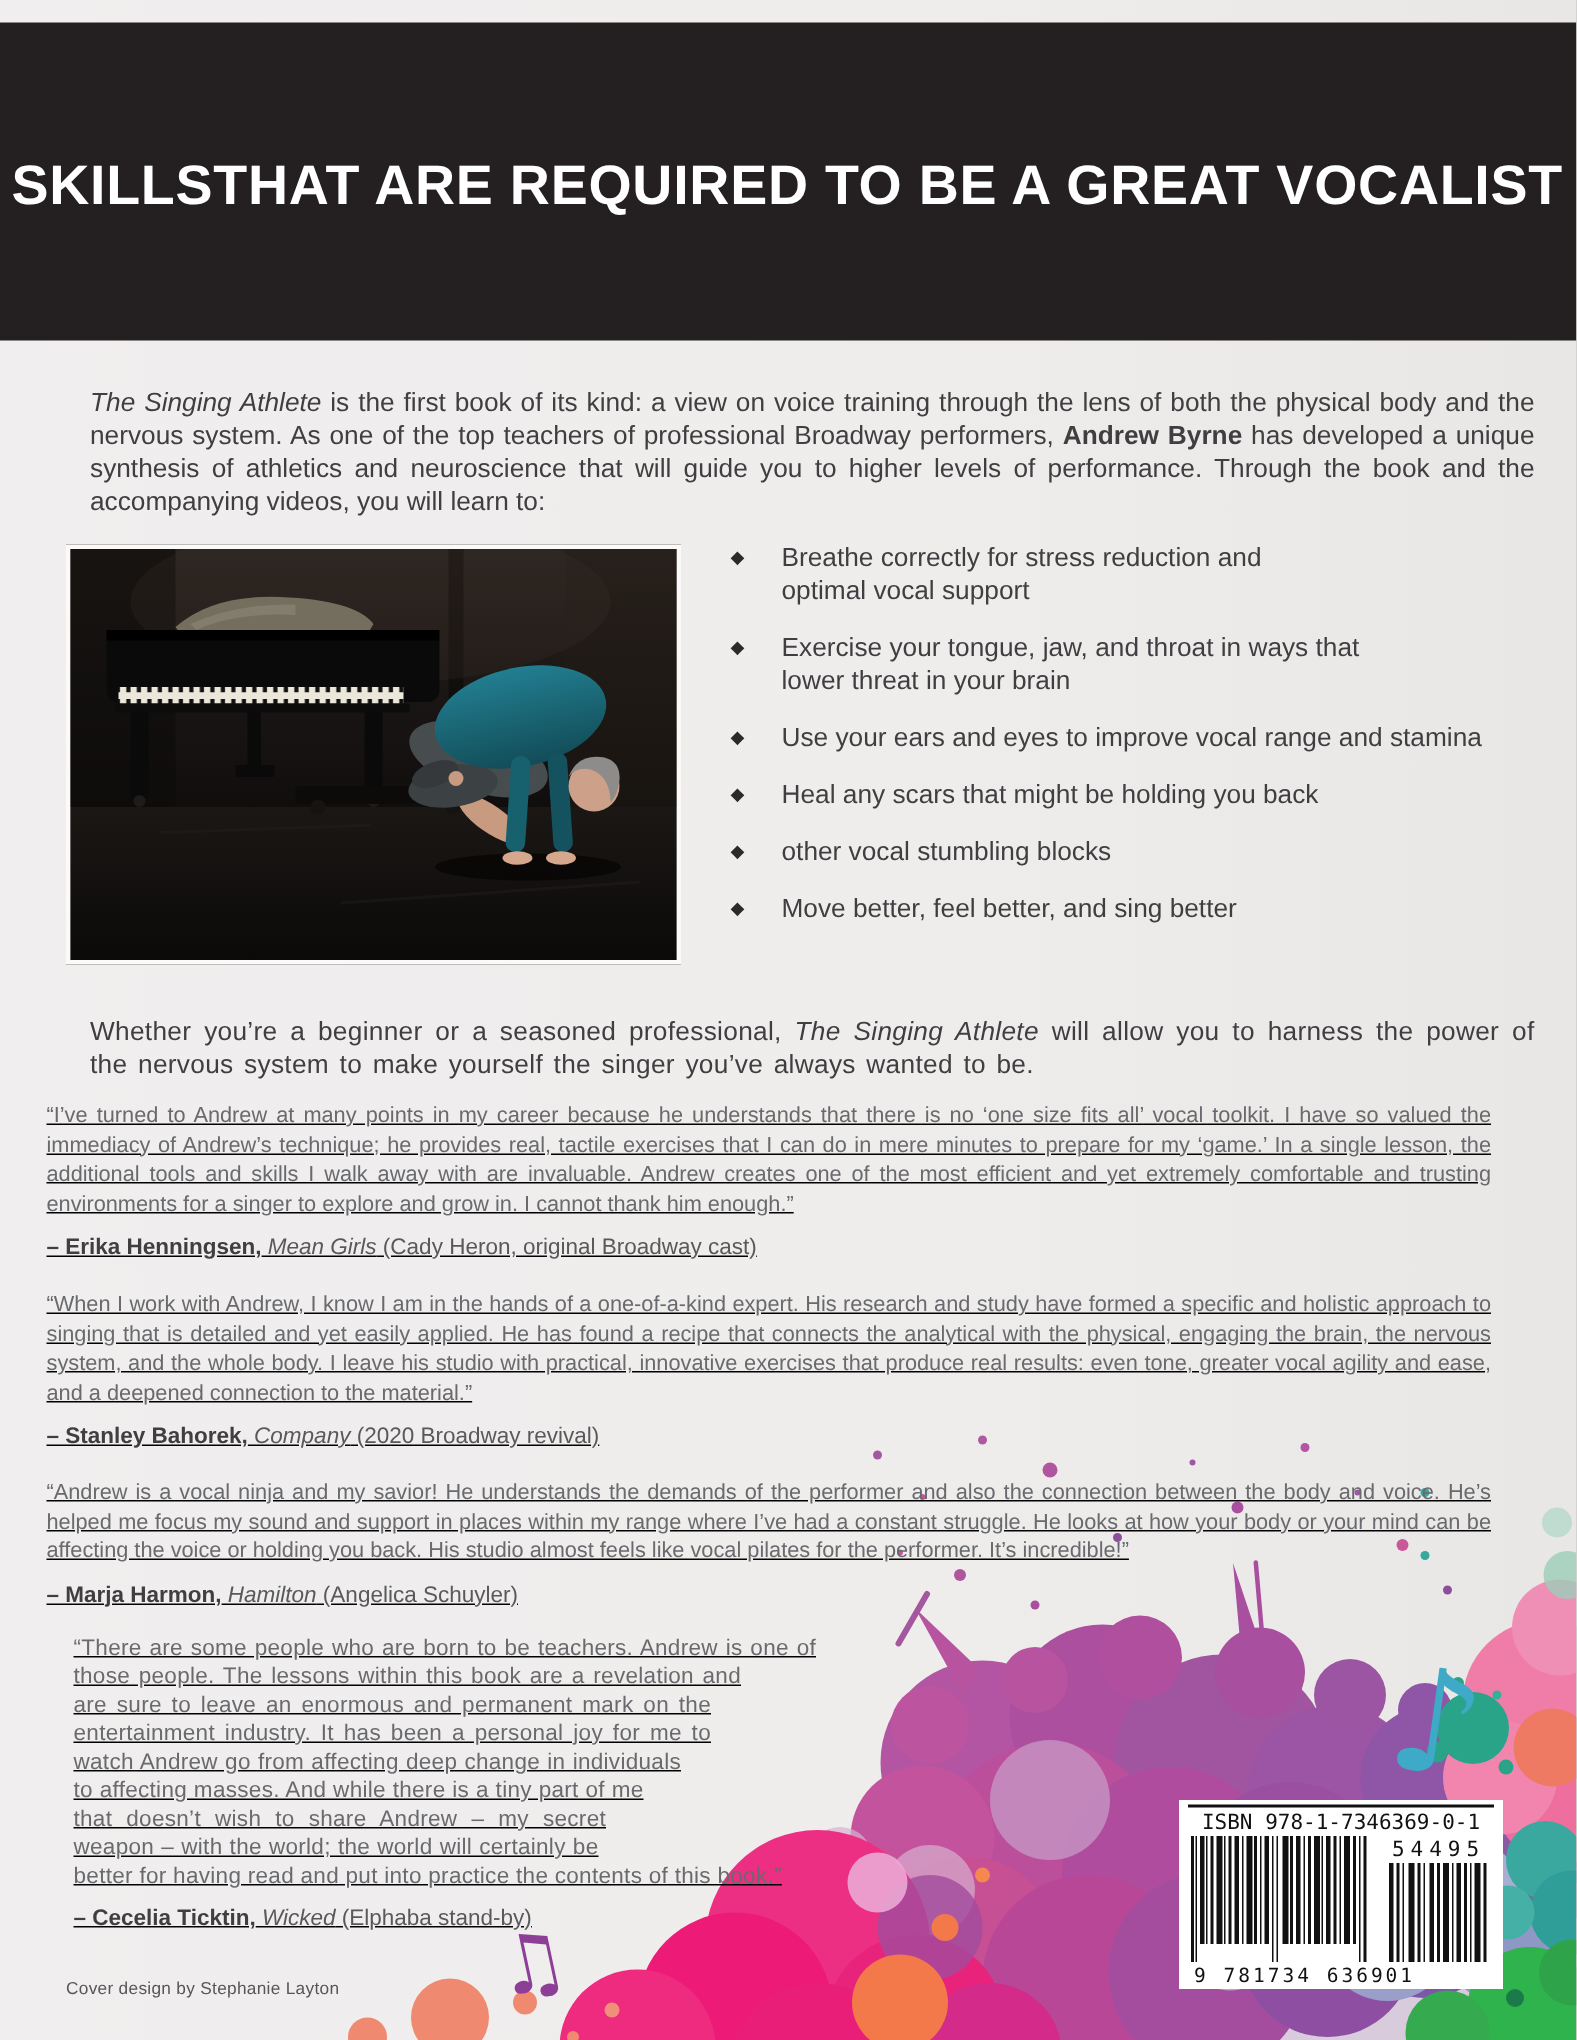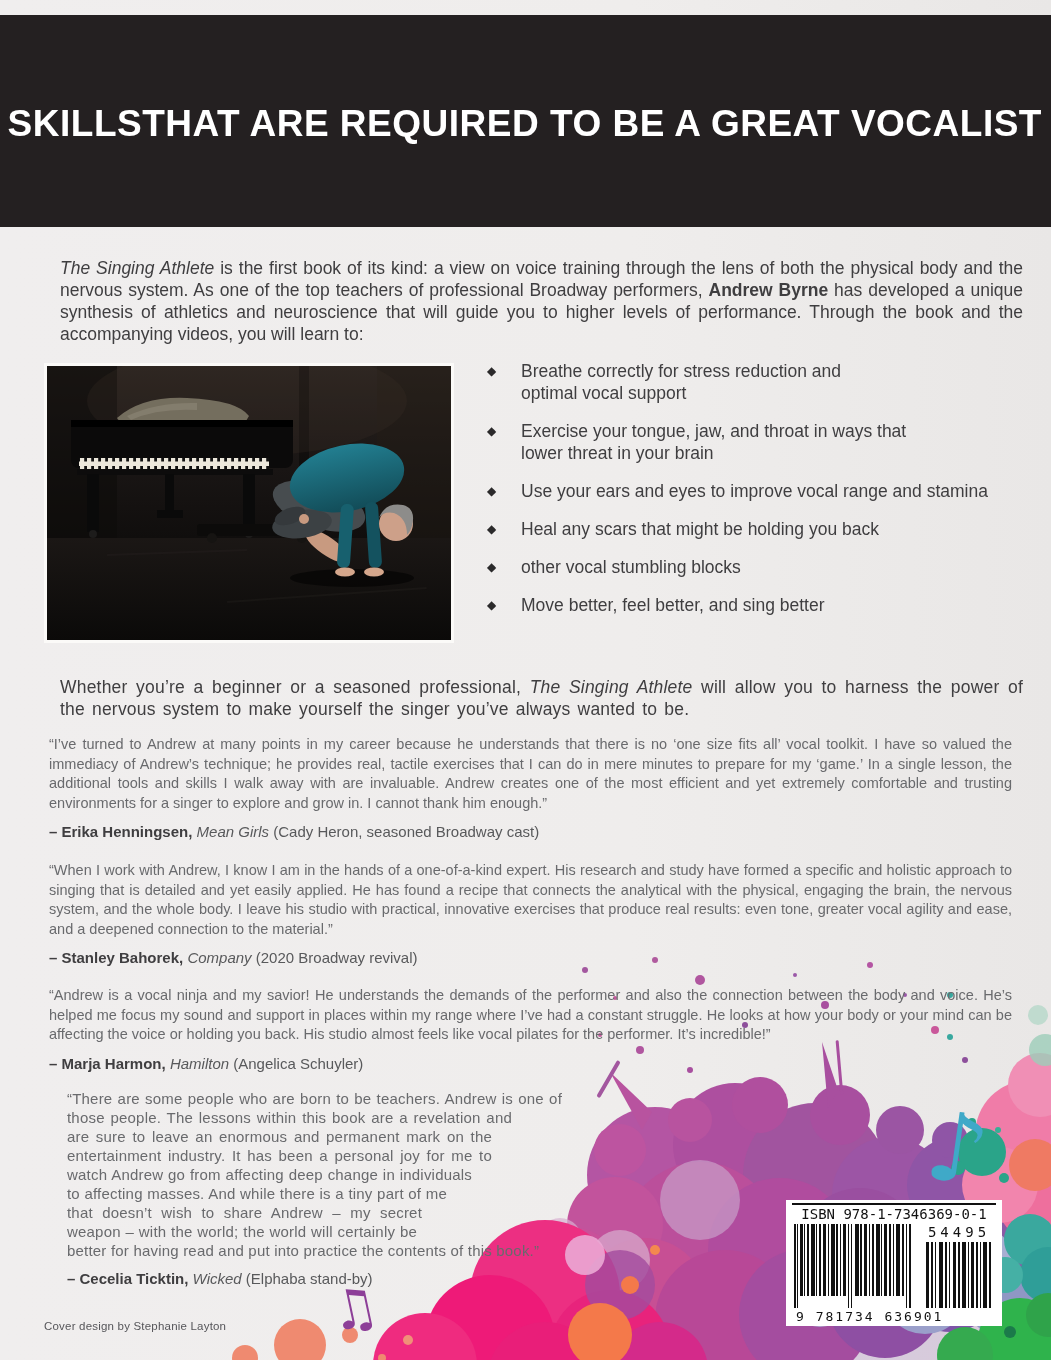--- a/index.html
+++ b/index.html
@@ -35,21 +35,21 @@
   .photo svg{display:block;}
   
   .bullets{
     position:absolute;left:484px;top:360px;width:528px;margin:0;padding:0;
     list-style:none;z-index:2;
   }
   .bullets li{display:flex;margin-bottom:16px;color:#3f3e40;font-size:17.5px;line-height:22px;}
   .diamond{flex:0 0 34px;font-size:12px;line-height:22px;color:#2b2a2b;padding-left:3px;}
   .bline{display:block;}
   
-  .testimonial{position:absolute;left:49px;width:963px;z-index:2;}
+  .testimonial{position:absolute;left:31px;width:963px;z-index:2;text-decoration:underline;}
   .t1{top:735px;} .t2{top:861px;} .t3{top:986px;}
   .t4{top:1089px;width:550px;margin-left:18px;}
   .quote{
     margin:0;color:#696a6d;font-size:14.5px;line-height:19.5px;text-align:justify;
   }
   .t4 .quote{font-size:15px;line-height:19px;letter-spacing:.2px;}
   .attribution{margin-top:10px;font-size:15px;color:#58595b;}
   .attribution b{color:#3f3e40;font-weight:700;}
   .attribution i{font-style:italic;}
   .stair{float:right;clear:right;height:19px;}
@@ -182,21 +182,21 @@
         <span>
           <span class="bline">Move better, feel better, and sing better</span>
         </span>
       </li>
   </ul>
 
   <p class="para closing"><span>Whether you’re a beginner or a seasoned professional, </span><em>The Singing Athlete</em><span> will allow you to harness the power of the nervous system to make yourself the singer you’ve always wanted to be.</span></p>
 
   <section class="testimonial t1">
     <p class="quote">“I’ve turned to Andrew at many points in my career because he understands that there is no ‘one size fits all’ vocal toolkit. I have so valued the immediacy of Andrew’s technique; he provides real, tactile exercises that I can do in mere minutes to prepare for my ‘game.’ In a single lesson, the additional tools and skills I walk away with are invaluable. Andrew creates one of the most efficient and yet extremely comfortable and trusting environments for a singer to explore and grow in. I cannot thank him enough.”</p>
-    <p class="attribution"><b>– Erika Henningsen,</b><i> Mean Girls</i><span> (Cady Heron, seasoned Broadway cast)</span></p>
+    <p class="attribution"><b>– Erika Henningsen,</b><i> Mean Girls</i><span> (Cady Heron, original Broadway cast)</span></p>
   </section>
 
   <section class="testimonial t2">
     <p class="quote">“When I work with Andrew, I know I am in the hands of a one-of-a-kind expert. His research and study have formed a specific and holistic approach to singing that is detailed and yet easily applied. He has found a recipe that connects the analytical with the physical, engaging the brain, the nervous system, and the whole body. I leave his studio with practical, innovative exercises that produce real results: even tone, greater vocal agility and ease, and a deepened connection to the material.”</p>
     <p class="attribution"><b>– Stanley Bahorek,</b><i> Company</i><span> (2020 Broadway revival)</span></p>
   </section>
 
   <section class="testimonial t3">
     <p class="quote">“Andrew is a vocal ninja and my savior! He understands the demands of the performer and also the connection between the body and voice. He’s helped me focus my sound and support in places within my range where I’ve had a constant struggle. He looks at how your body or your mind can be affecting the voice or holding you back. His studio almost feels like vocal pilates for the performer. It’s incredible!”</p>
     <p class="attribution"><b>– Marja Harmon,</b><i> Hamilton</i><span> (Angelica Schuyler)</span></p>

